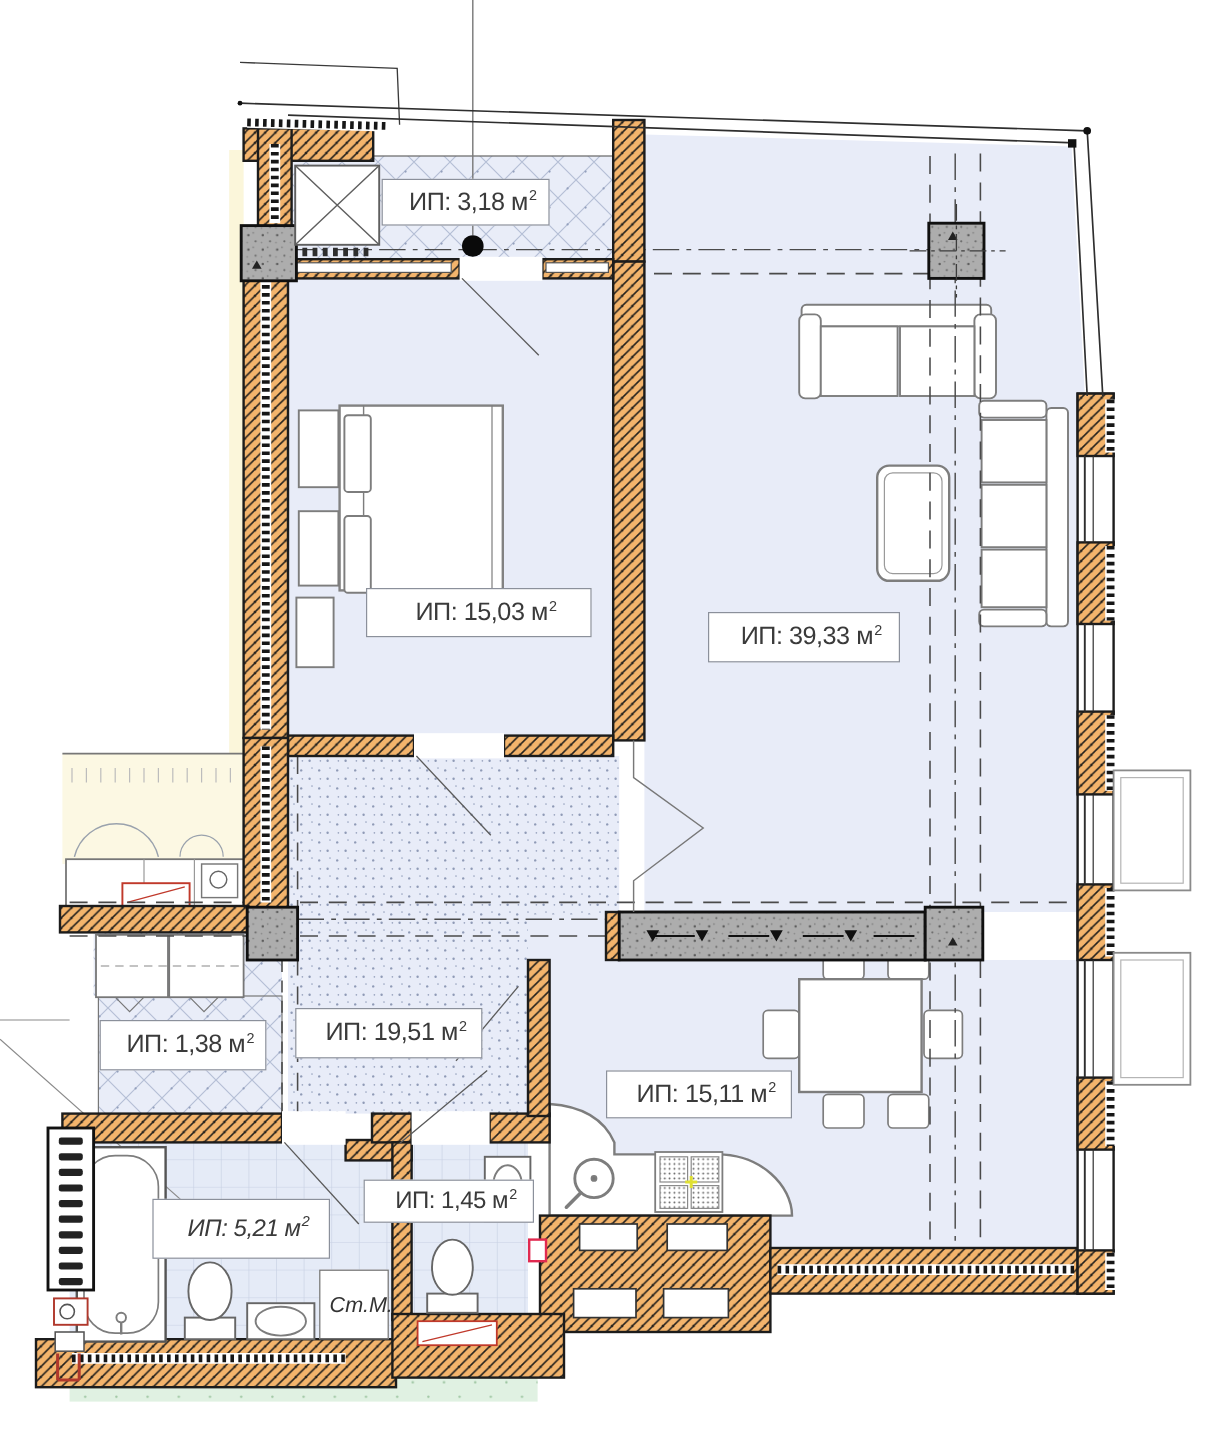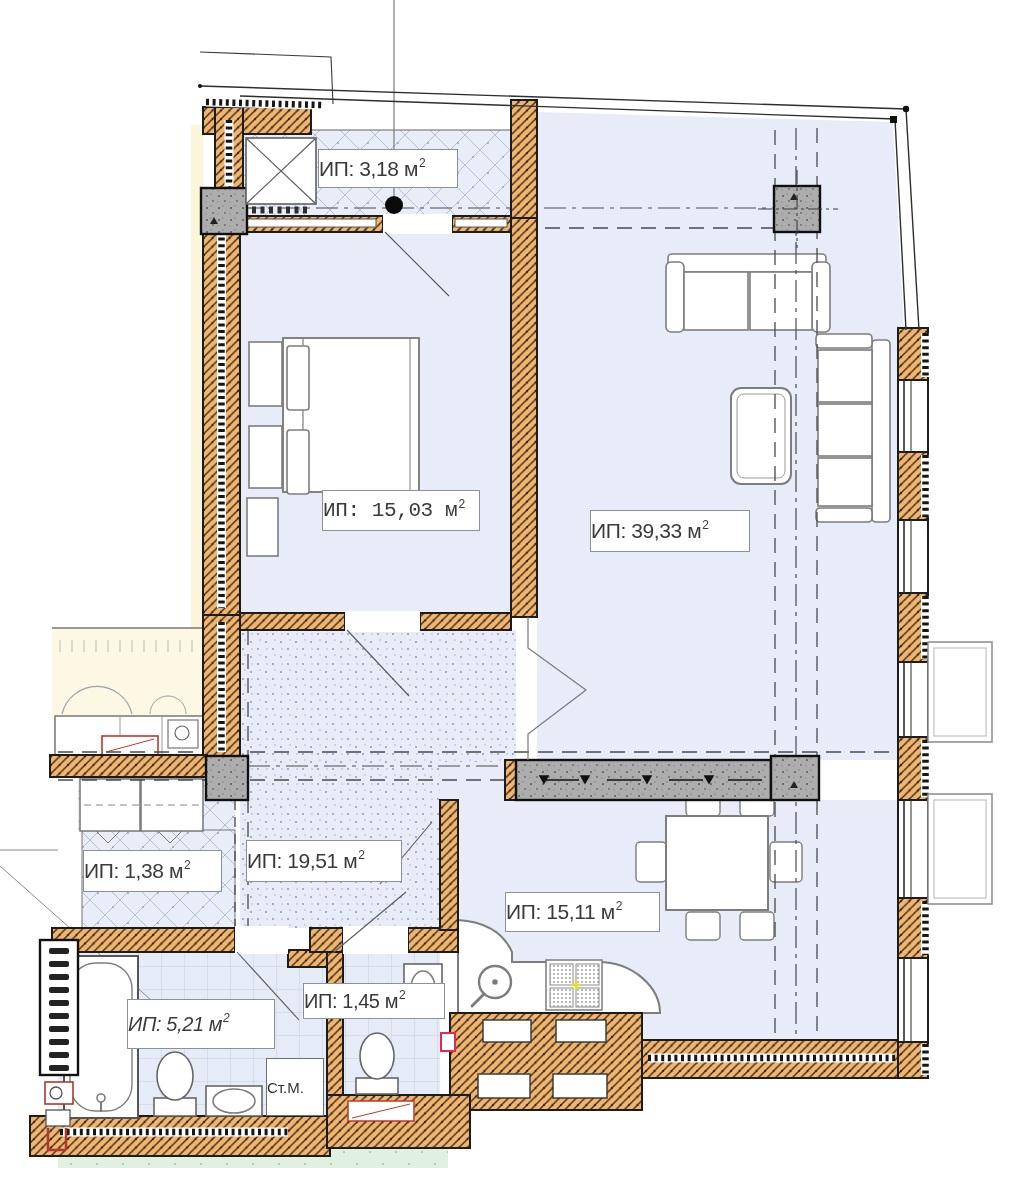--- a/index.html
+++ b/index.html
@@ -1,23 +1,23 @@
 <!DOCTYPE html>
 <html><head>
 <meta charset="utf-8">
 <style>
   html,body{margin:0;padding:0;background:#fff;}
   .plan-wrap{position:relative;width:1024px;height:1193px;background:#fff;
     font-family:"Liberation Sans",sans-serif;overflow:hidden;}
   .plan-wrap svg{position:absolute;left:0;top:0;z-index:1;}
-  .lbl{position:absolute;display:flex;align-items:center;justify-content:flex-start;
+  .lbl{position:absolute;display:flex;align-items:center;justify-content:center;
     background:#fff;border:1px solid #8b909b;color:#3a3a3a;font-size:21px;
-    letter-spacing:-0.4px;white-space:nowrap;box-sizing:border-box;z-index:2;}
+    letter-spacing:-0.4px;white-space:nowrap;box-sizing:border-box;z-index:2;padding-left:12px;}
   .lbl sup{font-size:12px;margin-left:1px;position:relative;top:-6px;}
-  .stm{font-size:15px;border-color:#6f6f6f;color:#333;letter-spacing:0;}
+  .stm{font-size:18px;border-color:#6f6f6f;color:#333;letter-spacing:0;font-style:italic;}
 </style>
 </head>
 <body>
 
 <div class="plan-wrap">
 
 <svg width="1024" height="1193" viewBox="0 0 1024 1193">
 <defs>
   <pattern id="hatch" width="8.5" height="8.5" patternUnits="userSpaceOnUse">
     <rect width="8.5" height="8.5" fill="#f3b46c"></rect>
@@ -324,21 +324,21 @@
   <rect x="46" y="1110" width="24" height="16" fill="#fff" stroke="#555" stroke-width="1.3"></rect>
   <path d="M48,1128 v22 M66,1128 v22 M48,1150 h18" fill="none" stroke="#b0382c" stroke-width="2.5"></path>
 </g>
 
 </svg>
 
 <div class="lbl" style="left:318px;top:149px;width:140px;height:39px;">
   <span>ИП: 3,18 м</span>
       <sup>2</sup>
 </div>
-<div class="lbl" style="left:322px;top:490px;width:158px;height:41px;font-family:Liberation Mono, monospace;">
+<div class="lbl" style="left:305px;top:490px;width:188px;height:41px;">
   <span>ИП: 15,03 м</span>
       <sup>2</sup>
 </div>
 <div class="lbl" style="left:590px;top:510px;width:160px;height:42px;">
   <span>ИП: 39,33 м</span>
       <sup>2</sup>
 </div>
 <div class="lbl" style="left:246px;top:840px;width:156px;height:42px;">
   <span>ИП: 19,51 м</span>
       <sup>2</sup>

